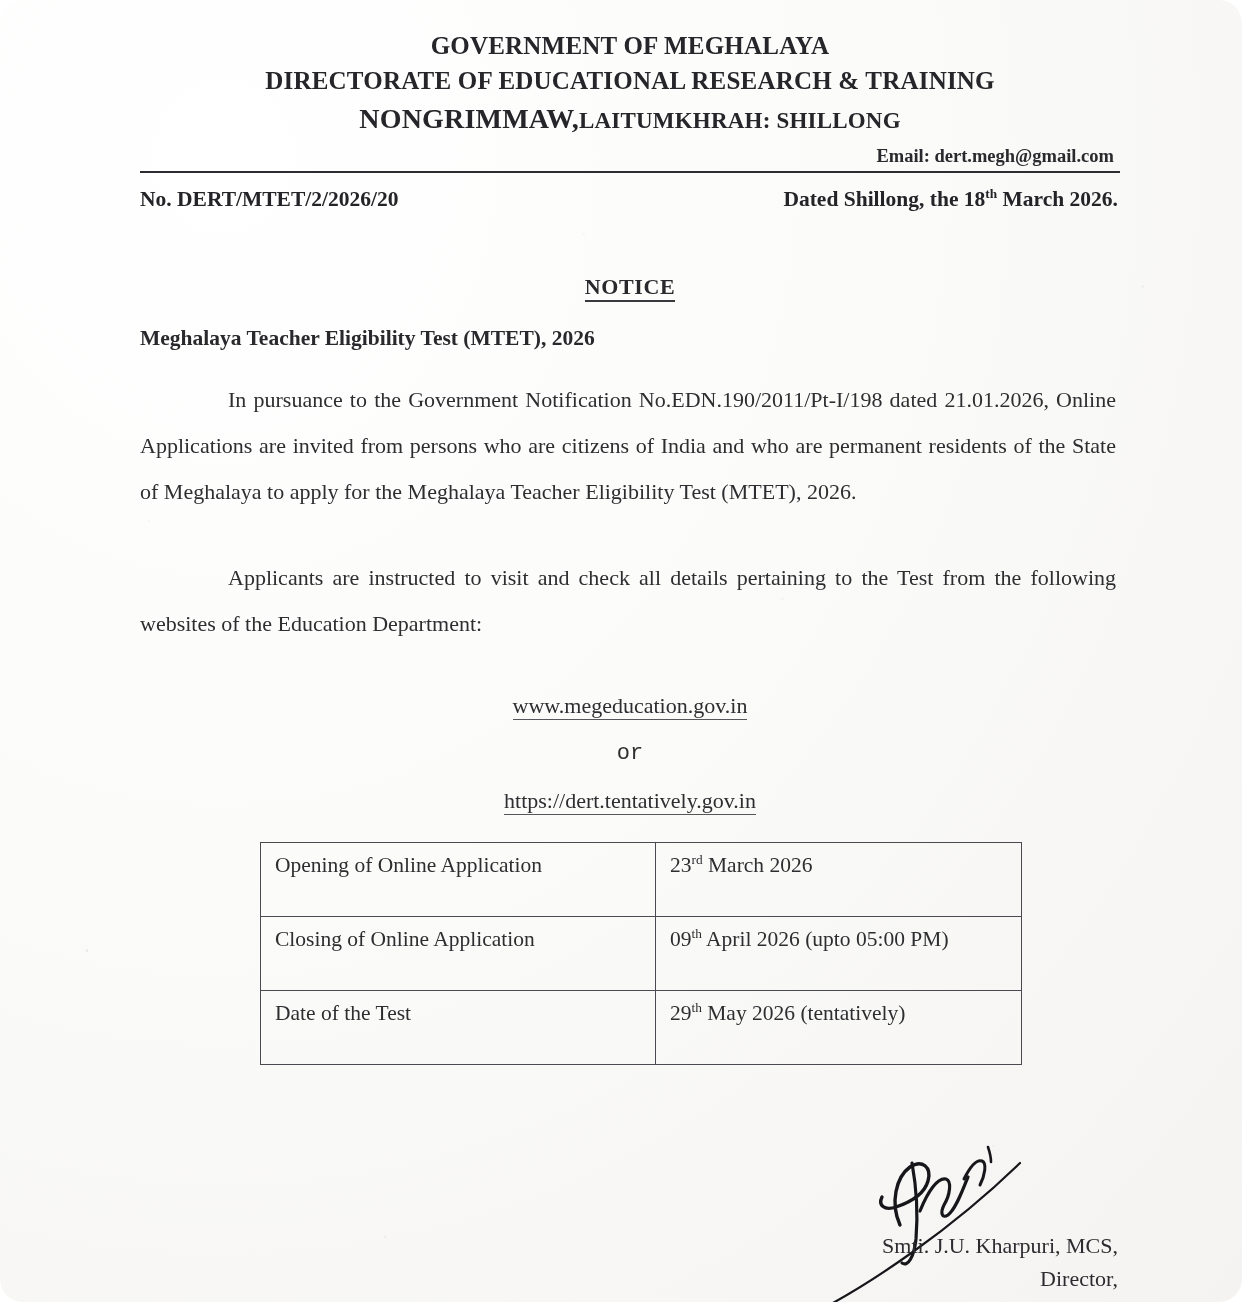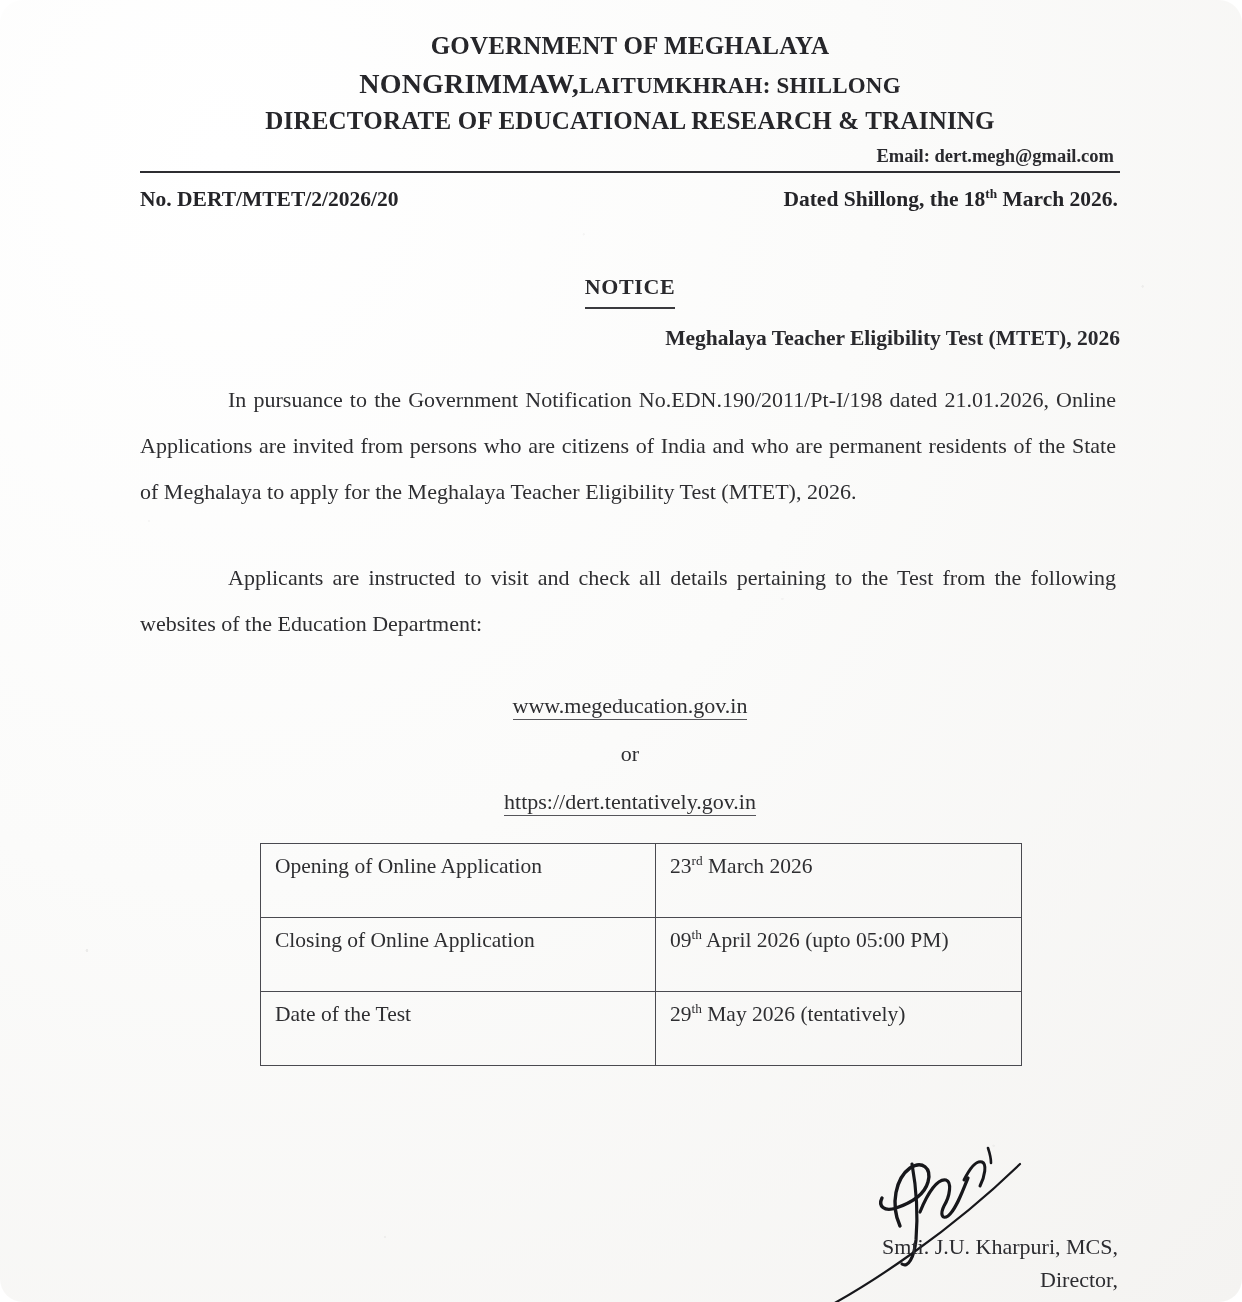--- a/index.html
+++ b/index.html
@@ -92,25 +92,25 @@
   #notice-title {
     margin-top: 62px;
     text-align: center;
     font-weight: bold;
     font-size: 22px;
     letter-spacing: .6px;
     color: #29292d;
   }
   #notice-title span {
     border-bottom: 2px solid #3a3a3e;
-    padding-bottom: 8px;
+    padding-bottom: 1px;
   }
   #notice-subtitle {
     margin-top: 26px;
-    text-align: right;
+    text-align: left;
     font-weight: bold;
     font-size: 21.5px;
     color: #29292d;
   }
 
   
   .para {
     margin-top: 26px;
     font-size: 22px;
     line-height: 46px;
@@ -121,21 +121,21 @@
   }
   #para2 { margin-top: 40px; }
 
   
   .link-line {
     text-align: center;
     font-size: 22px;
     color: #2e2e31;
   }
   #link1 { margin-top: 46px; }
-  #or-line { margin-top: 22px; }
+  #or-line { margin-top: 22px; font-family: Liberation Mono, monospace; }
   #link2 { margin-top: 22px; }
   .link-line .u { border-bottom: 1.4px solid #55555a; padding-bottom: 1px; }
 
   
   #dates-table {
     margin-top: 28px;
     margin-left: 120px;
     width: 762px;
     border-collapse: collapse;
     table-layout: fixed;
@@ -177,24 +177,24 @@
 </style>
 </head>
 <body>
 
 <div id="page">
   <div id="grain"></div>
 
   <div class="content">
 
     <div class="hdr-line" id="hdr1">GOVERNMENT OF MEGHALAYA</div>
+    <div class="hdr-line" id="hdr2">DIRECTORATE OF EDUCATIONAL RESEARCH &amp; TRAINING</div>
     <div class="hdr-line" id="hdr3">
       <span class="big">NONGRIMMAW,</span><span class="small">LAITUMKHRAH: SHILLONG</span>
     </div>
-    <div class="hdr-line" id="hdr2">DIRECTORATE OF EDUCATIONAL RESEARCH &amp; TRAINING</div>
 
     <div id="email-line">Email: dert.megh@gmail.com</div>
 
     <div id="rule"></div>
 
     <div id="refrow">
       <span class="left">No. DERT/MTET/2/2026/20</span>
       <span class="right"><span>Dated Shillong, the 18</span><sup>th</sup><span> March 2026.</span></span>
     </div>
 

